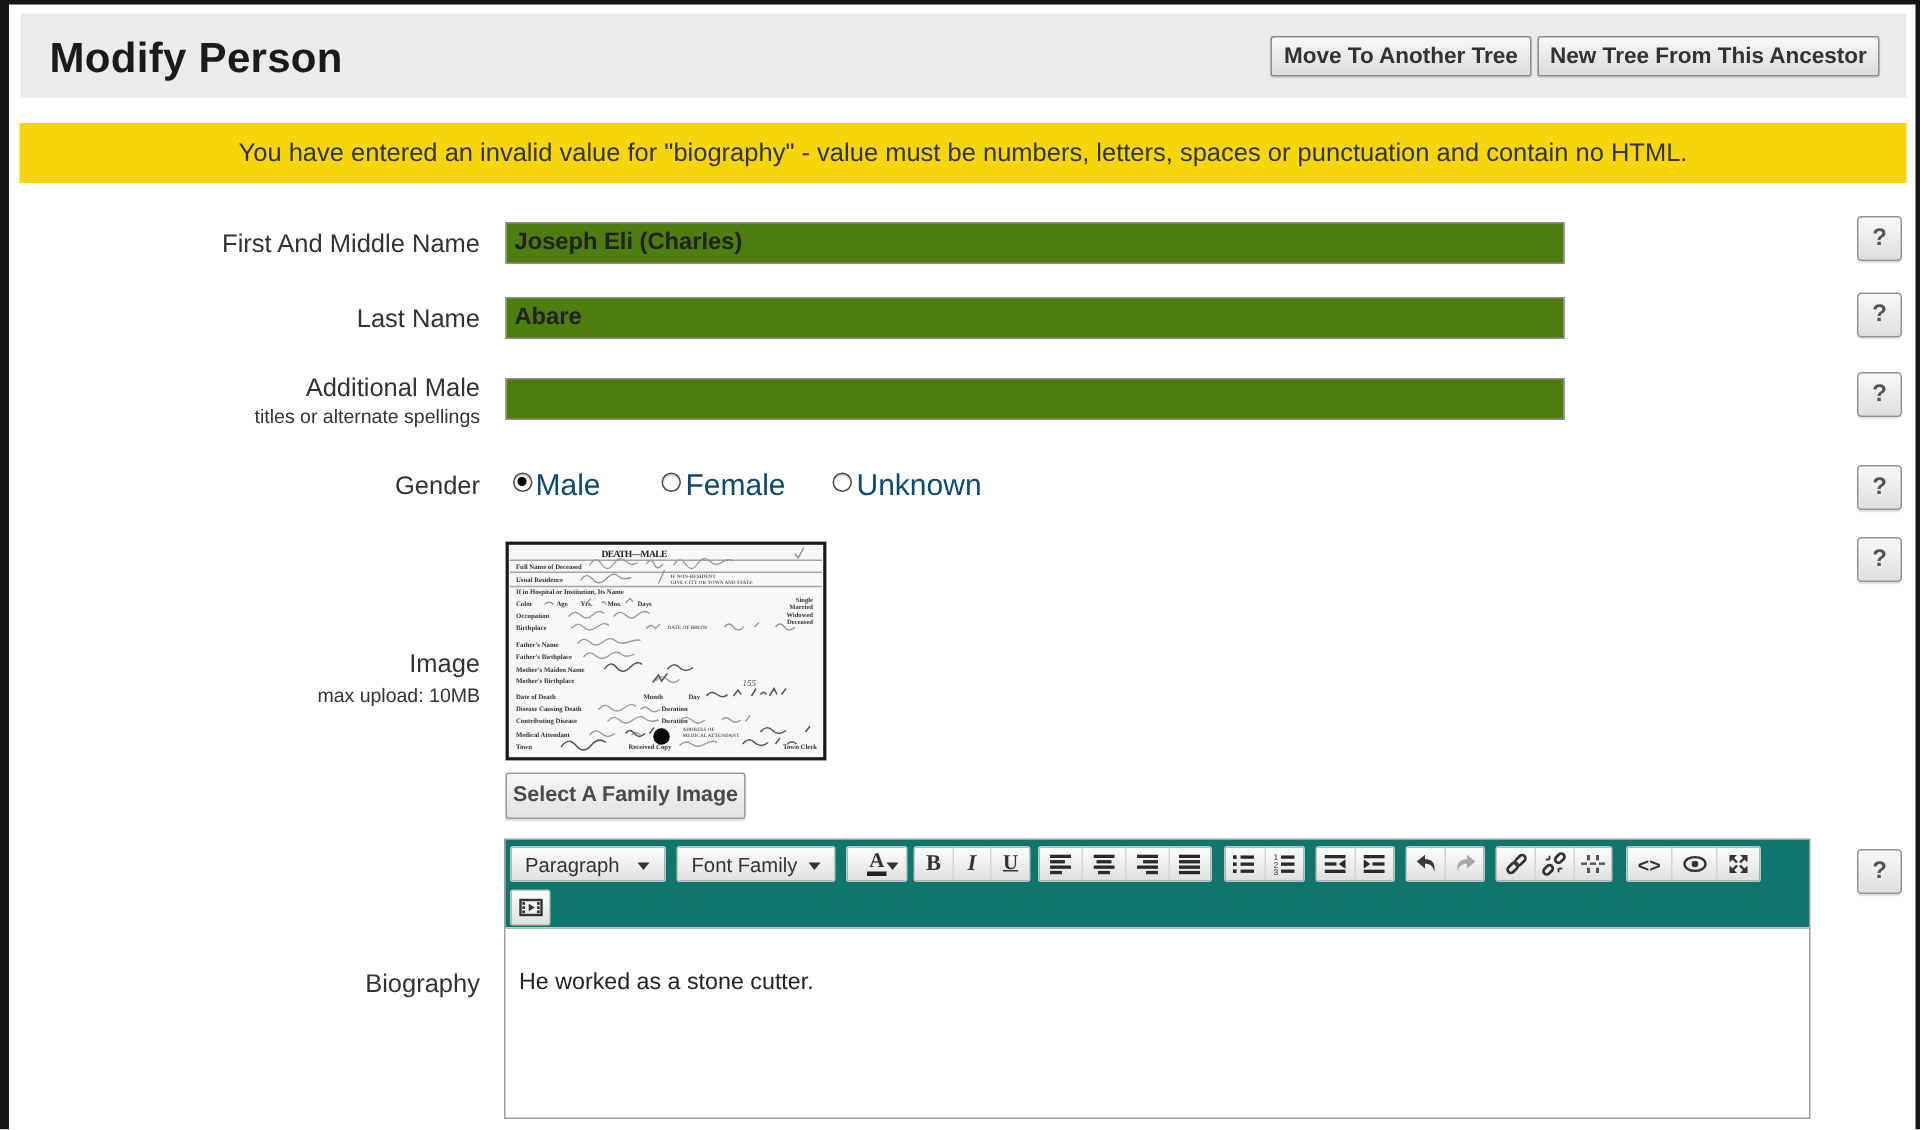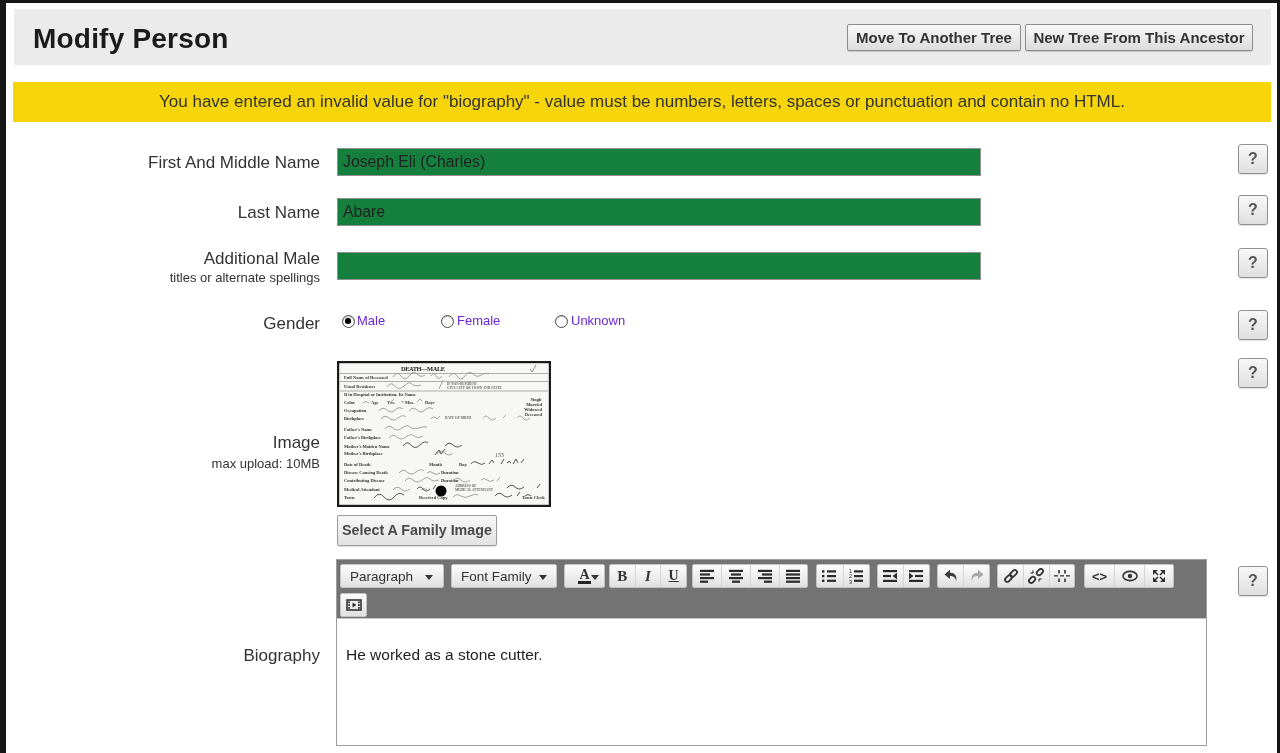--- a/index.html
+++ b/index.html
@@ -20,47 +20,47 @@
 #btnMove { left:847px; width:174px; }
 #btnNew  { left:1025px; width:228px; }
 
 #banner { left:13px; top:82px; width:1258px; height:40px; background:#f6d50a;
   text-align:center; line-height:40px; font-size:17px; color:#333; }
 
 .lbl { position:absolute; width:306px; left:14px; text-align:right;
   font-size:17px; color:#333; }
 .sublbl { position:absolute; width:306px; left:14px; text-align:right;
   font-size:13px; color:#333; }
-.inp { position:absolute; left:337px; width:644px; height:28px;
-  border:1px solid #8f8f8f; background:#15803d; font-size:15.8px; color:#222;
-  padding:0 5px; font-family:"Liberation Sans", sans-serif; }
+.inp { position:absolute; left:337px; width:706px; height:28px;
+  border:1px solid #8f8f8f; background:#4d7c0f; font-size:15.8px; color:#222;
+  padding:0 5px; font-family:"Liberation Sans", sans-serif;font-weight:bold; }
 .qbtn { position:absolute; left:1238px; width:30px; height:30px;
   border:1px solid #919191; border-radius:3px;
   background:linear-gradient(#f8f8f8,#dfdfdf); color:#555;
   font-size:16px; font-weight:bold; text-align:center; line-height:28px;
   box-shadow:0 1px 1px rgba(0,0,0,.12); }
 
 
 .radio { position:absolute; width:13px; height:13px; border-radius:50%;
   border:1.5px solid #4d4d4d; background:#fff; box-shadow:inset 0 1px 1px rgba(0,0,0,.25); }
 .radio.sel:after { content:""; position:absolute; left:2.25px; top:2.25px;
   width:5.5px; height:5.5px; border-radius:50%; background:#000; }
-.rlbl { position:absolute; font-size:13px; color:#6d28d9; }
+.rlbl { position:absolute; font-size:20px; color:#0c4a6e; }
 
 #selbtn { left:337px; top:515px; width:160px; height:31px;
   border:1px solid #9a9a9a; border-radius:2px;
   background:linear-gradient(#f7f7f7,#e2e2e2); color:#4a4a4a;
   font-size:14.3px; font-weight:bold; text-align:center; line-height:29px;
   white-space:nowrap; box-shadow:0 1px 1px rgba(0,0,0,.12); }
 
 
 #editor { left:336px; top:559px; width:871px; height:187px;
   border:1px solid #9e9e9e; background:#fff; }
 #toolbar { position:absolute; left:0; top:0; width:869px; height:59px;
-  background:#737373; border-bottom:1px solid #c9c9c9; }
+  background:#0f766e; border-bottom:1px solid #c9c9c9; }
 .tg { position:absolute; height:24px; border:1px solid #c2c2c2; border-radius:2px;
   background:linear-gradient(#fdfdfd,#e0e0e0); display:flex; align-items:center; }
 .tg .tb { height:22px; display:flex; align-items:center; justify-content:center;
   border-right:1px solid #d4d4d4; }
 .tg .tb:last-child { border-right:none; }
 .ddl { font-size:13.5px; color:#333; padding-left:9px; }
 .caret { width:0; height:0; border-left:4px solid transparent;
   border-right:4px solid transparent; border-top:5px solid #333;
   position:absolute; }
 #bioText { position:absolute; left:9px; top:86px; font-size:15.5px; color:#222; }

